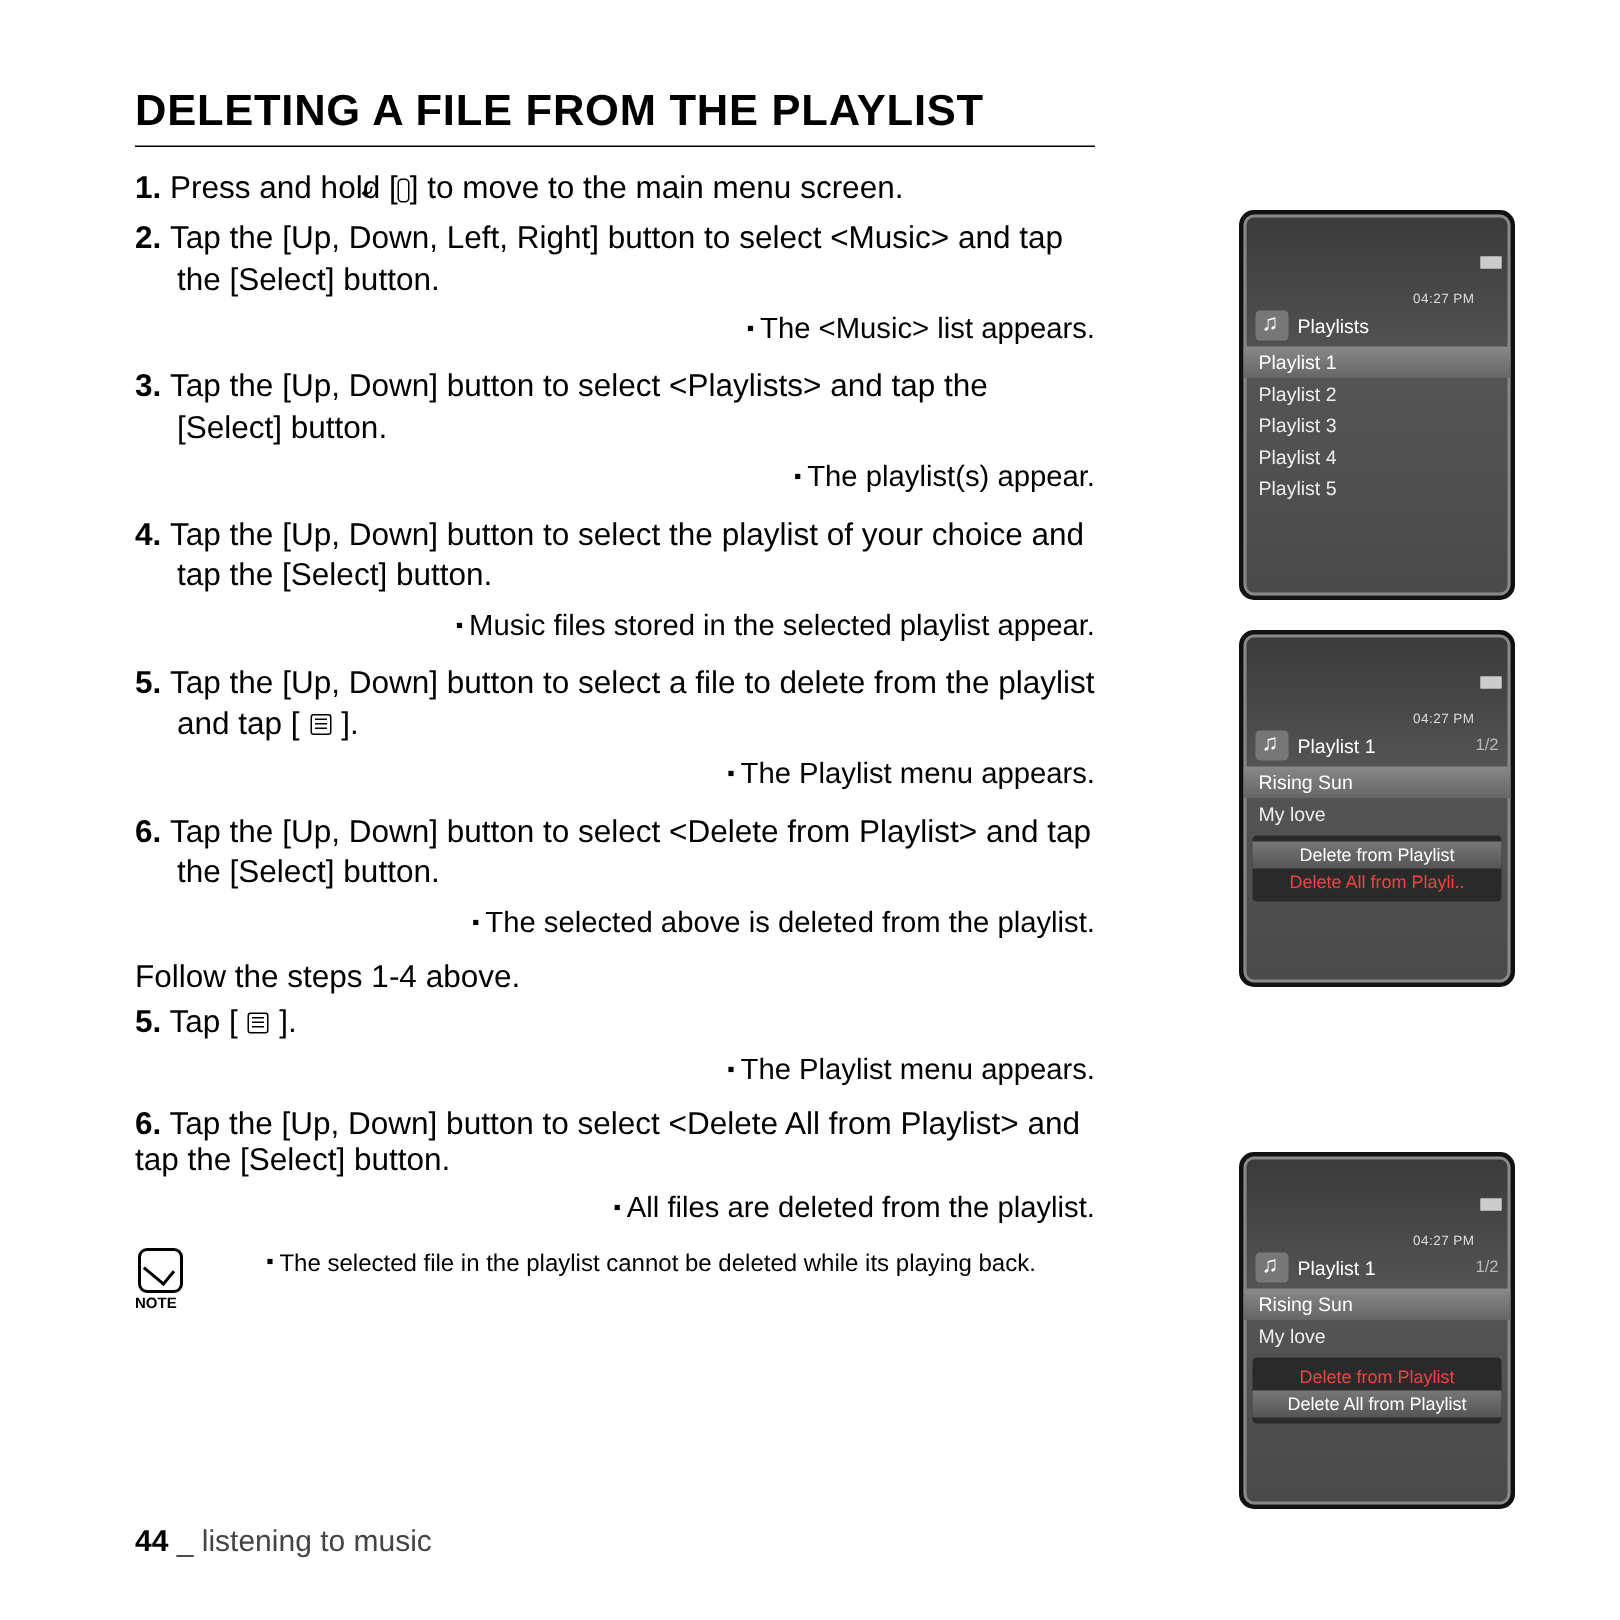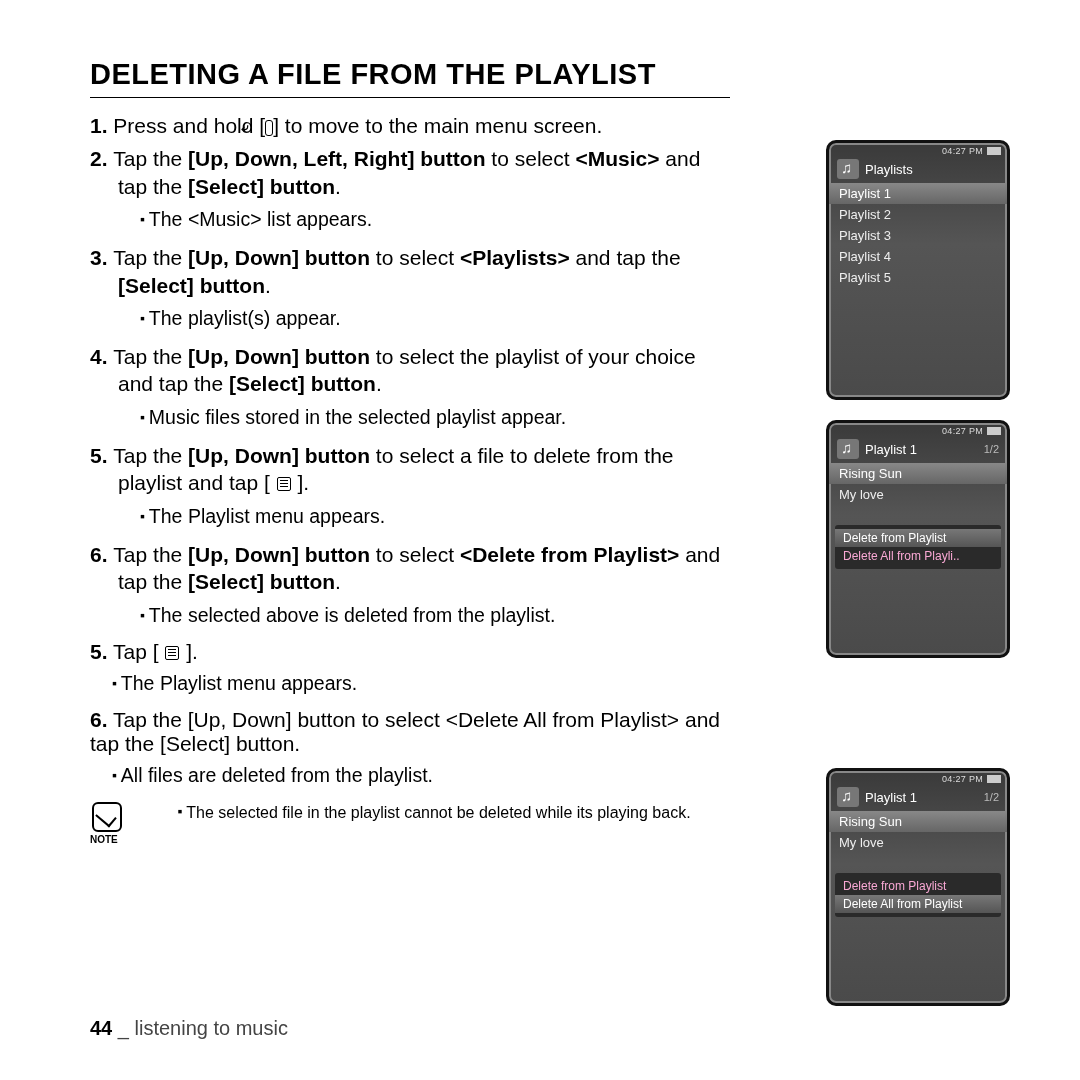--- a/index.html
+++ b/index.html
@@ -28,30 +28,31 @@
     font-size: 21px;
     line-height: 1.3;
     margin-bottom: 6px;
     padding-left: 28px;
     text-indent: -28px;
   }
   ol.steps > li::before {
     content: counter(step) ". ";
     font-weight: bold;
   }
-  ol.steps > li .bold { font-weight: bold; }
+  ol.steps > li .bold { font-weight: normal; }
   ul.sub {
     list-style: none;
     margin: 6px 0 12px 22px;
   }
   ul.sub li {
     font-size: 19.5px;
     line-height: 1.35;
     padding-left: 18px;
     text-indent: -18px;
+    text-align: right;
   }
   ul.sub li::before { content: "▪ "; font-size: 14px; position: relative; top: -2px; }
   .intro-line { font-size: 21px; margin-bottom: 6px; }
   .step5-line { font-size: 21px; margin-bottom: 4px; }
   .step5-line .num { font-weight: bold; }
   .icon-box {
     display: inline-block;
     border: 1.5px solid #000;
     border-radius: 2px;
     width: 14px; height: 14px;
@@ -124,21 +125,21 @@
     overflow: hidden;
   }
   .device .topbar {
     display: flex;
     justify-content: space-between;
     align-items: center;
     padding: 3px 6px 1px;
     font-size: 9px;
     color: #ddd;
   }
-  .device .topbar .time { letter-spacing: 0.3px; }
+  .device .topbar .time { letter-spacing: 0.3px; margin-top: 48px; }
   .device .topbar .batt {
     width: 14px; height: 8px;
     border: 1px solid #ccc;
     position: relative;
     background: #ccc;
   }
   .device .titlebar {
     display: flex;
     align-items: center;
     gap: 6px;
@@ -164,29 +165,30 @@
   .device .list .row {
     padding: 3px 10px;
     font-size: 13px;
     color: #eee;
   }
   .device .list .row.sel {
     background: linear-gradient(#888, #666);
     color: #fff;
   }
   .device .popup {
-    margin: 20px 6px 8px;
+    margin: 4px 6px 8px;
     background: #2a2a2a;
     border-radius: 3px;
     padding: 4px 0;
+    text-align: center;
   }
   .device .popup .prow {
     padding: 2px 8px;
     font-size: 12px;
-    color: #f9a8d4;
+    color: #ef4444;
   }
   .device .popup .prow.sel {
     background: linear-gradient(#777, #555);
     color: #fff;
   }
   .device .fill { height: 90px; }
   #dev1 { top: 140px; height: 260px; }
   #dev2 { top: 420px; height: 238px; }
   #dev3 { top: 768px; height: 238px; }
 </style>
@@ -226,20 +228,21 @@
     </li>
     <li>
       <span>Tap the </span><span class="bold">[Up, Down] button</span><span> to select </span><span class="bold">&lt;Delete from Playlist&gt;</span><span> and tap the </span><span class="bold">[Select] button</span><span>.</span>
       <ul class="sub">
           <li>The selected above is deleted from the playlist.</li>
         </ul>
     </li>
   </ol>
 
 
+  <div class="intro-line">Follow the steps 1-4 above.</div>
 
   <div class="step5-line">
     <span class="num">5.</span><span> Tap </span><span class="bold">[</span> <span class="icon-box menu"></span> <span class="bold">]</span><span>.</span>
   </div>
   <ul class="sub">
       <li>The Playlist menu appears.</li>
     </ul>
 
   <div class="step5-line">
     <span class="num">6.</span><span> Tap the </span><span class="bold">[Up, Down] button</span><span> to select </span><span class="bold">&lt;Delete All from Playlist&gt;</span><span> and tap the </span><span class="bold">[Select] button</span><span>.</span>

